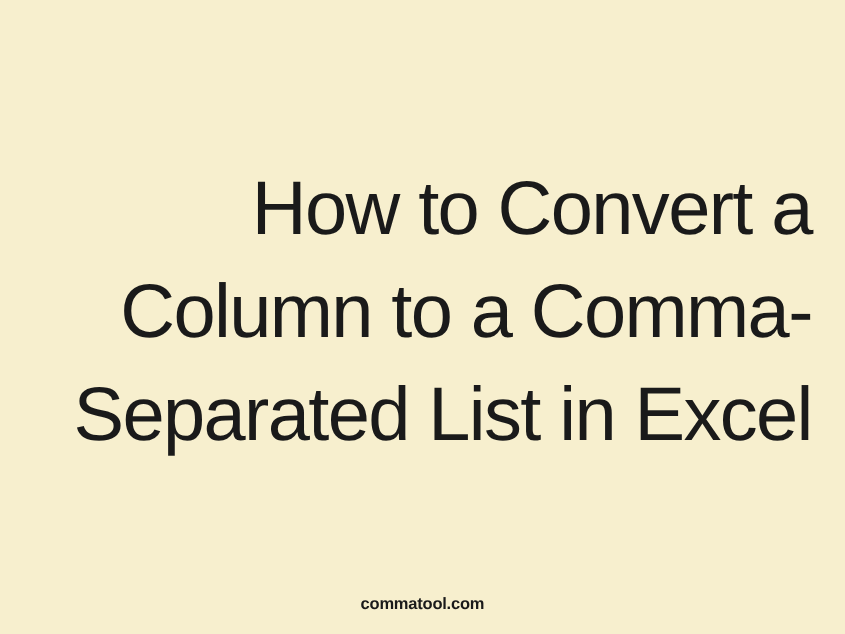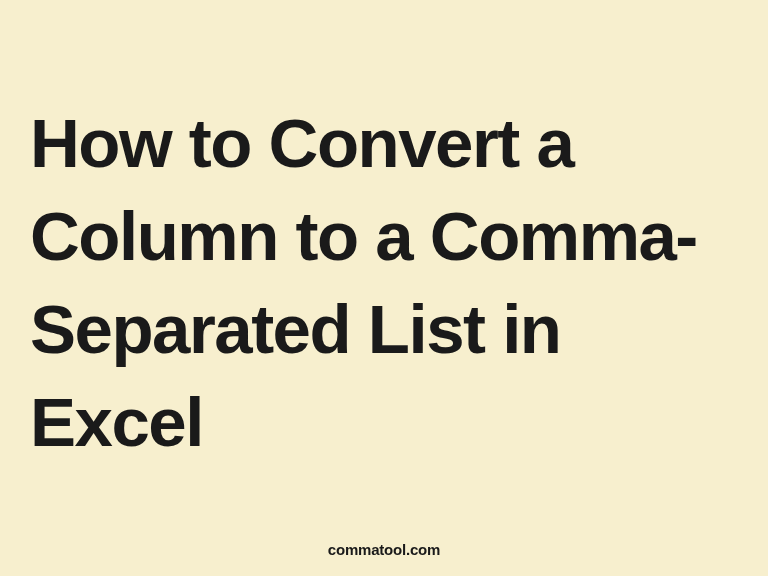--- a/index.html
+++ b/index.html
@@ -14,23 +14,23 @@
       display: flex;
       flex-direction: column;
       justify-content: center;
       align-items: center;
       font-family: -apple-system, BlinkMacSystemFont, "Segoe UI", Helvetica, Arial, sans-serif;
       position: relative;
       overflow: hidden;
     }
     .title {
       font-size: 69px;
-      font-weight: 700;
+      font-weight: 400;
       color: #1a1a1a;
-      text-align: left;
+      text-align: right;
       line-height: 1.35;
       letter-spacing: -1.5px;
       padding: 0 30px;
       margin-top: -10px;
     }
     .attribution {
       position: absolute;
       bottom: 18px;
       left: 50%;
       transform: translateX(-50%);

